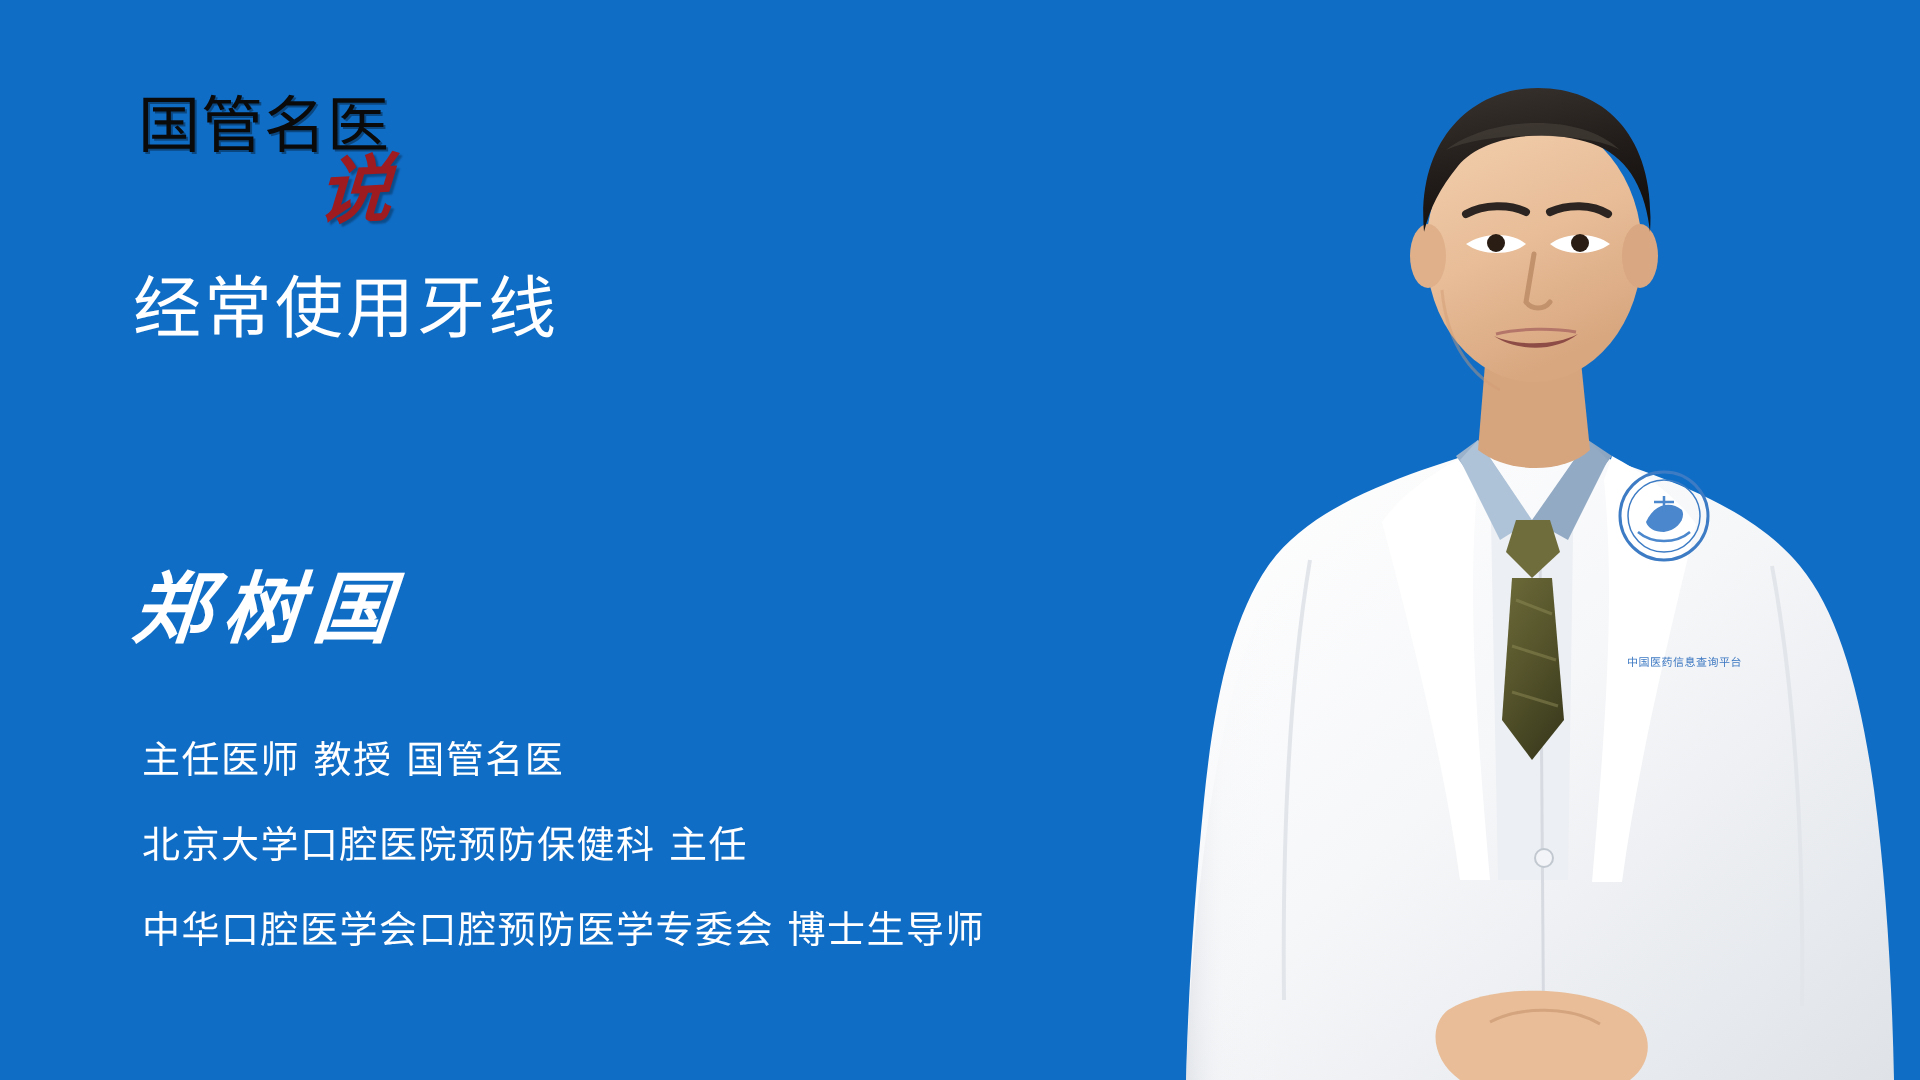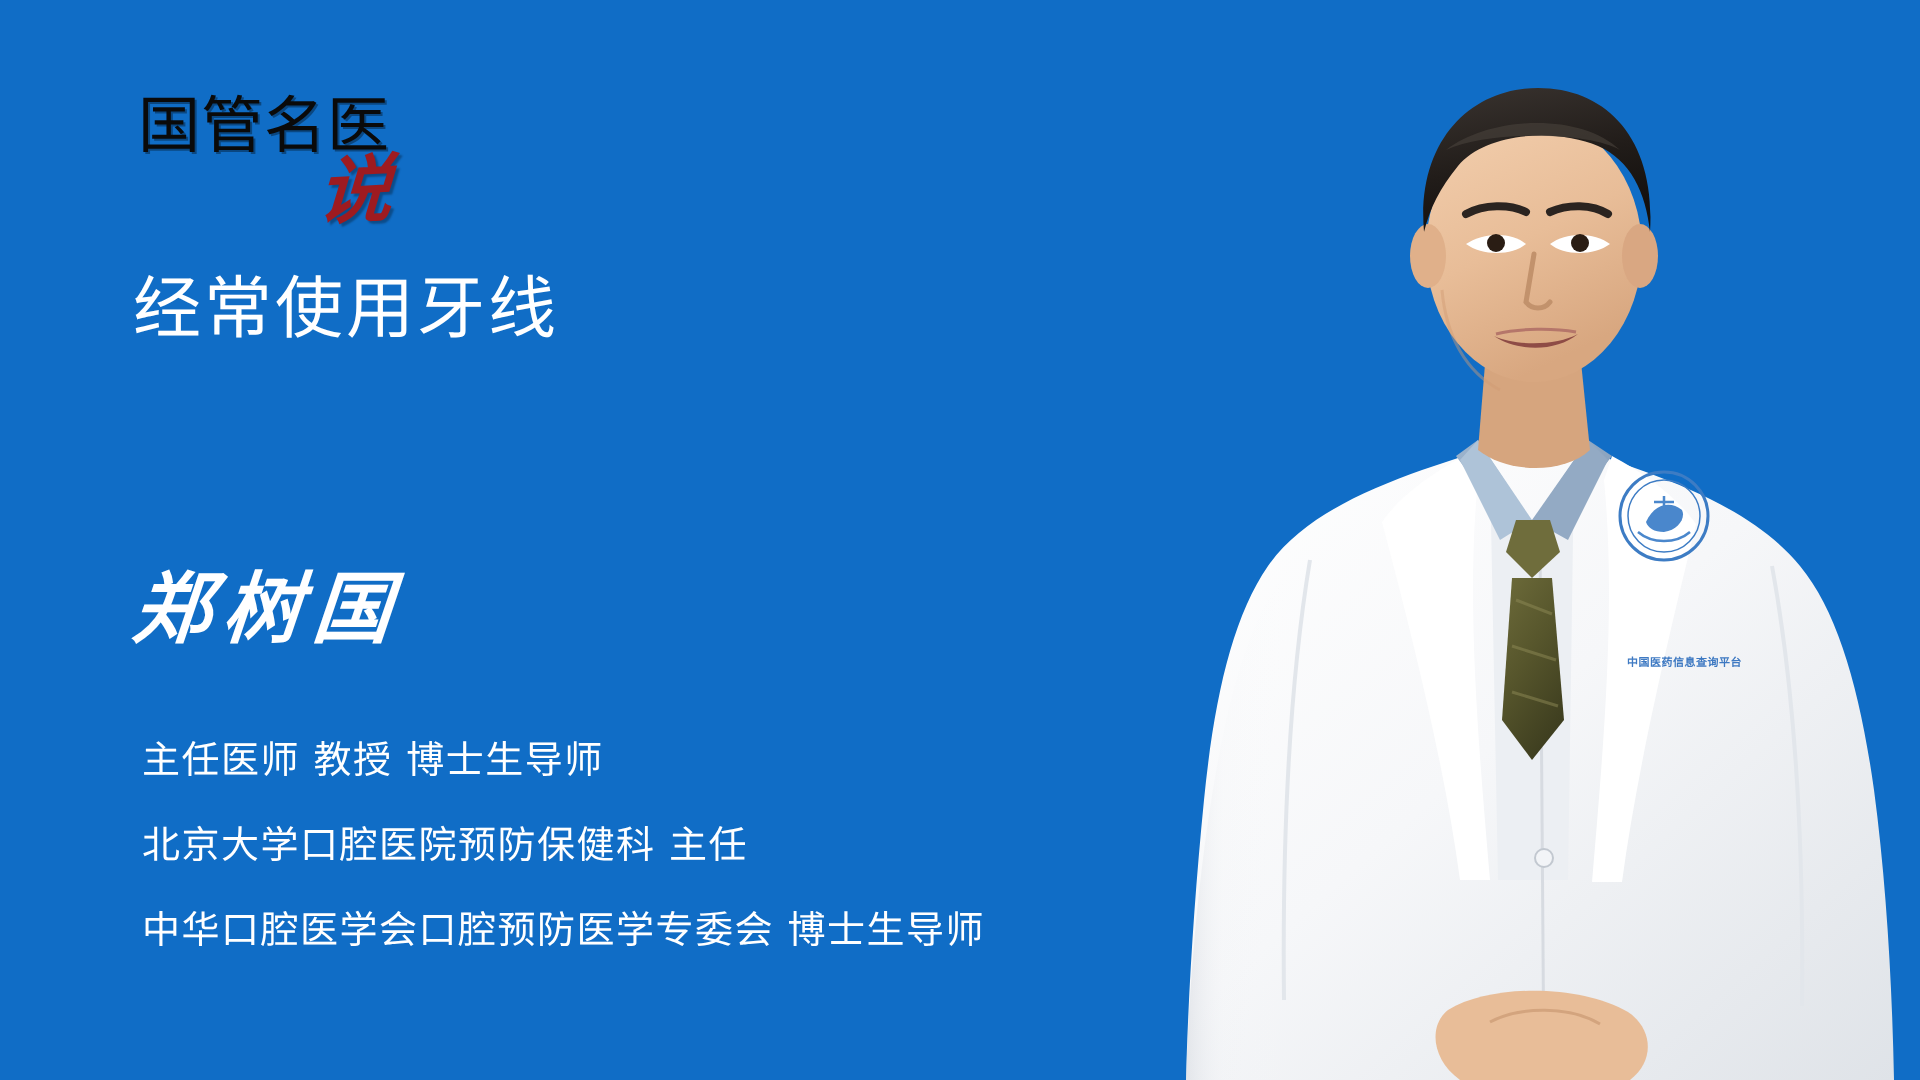--- a/index.html
+++ b/index.html
@@ -127,21 +127,20 @@
     position: absolute;
     left: 1627px;
     top: 653px;
     font-size: 11px;
     letter-spacing: 0.5px;
     color: #2f6fbe;
     font-family: "DejaVu Sans", "Liberation Sans", sans-serif;
     z-index: 6;
     white-space: nowrap;
     opacity: 0.92;
-    font-weight: bold;
   }
 </style>
 </head>
 <body>
 
 <div class="poster">
 
   <div class="portrait">
     <svg viewBox="0 0 760 1080" preserveAspectRatio="xMidYMax meet" aria-hidden="true">
       <defs>
@@ -258,21 +257,21 @@
       <span class="brand-accent">说</span>
     </div>
 
     <div class="headline">
       <div class="headline-line">经常使用牙线</div>
     </div>
 
     <div class="doctor-name">郑树国</div>
 
     <div class="credentials">
-      <div class="credential-line">主任医师  教授  博士生导师</div>
+      <div class="credential-line">主任医师  教授  国管名医</div>
       <div class="credential-line">北京大学口腔医院预防保健科  主任</div>
       <div class="credential-line">中华口腔医学会口腔预防医学专委会  博士生导师</div>
     </div>
   </div>
 
   <div class="badge-caption">中国医药信息查询平台</div>
 
 </div>
 
 </body></html>

